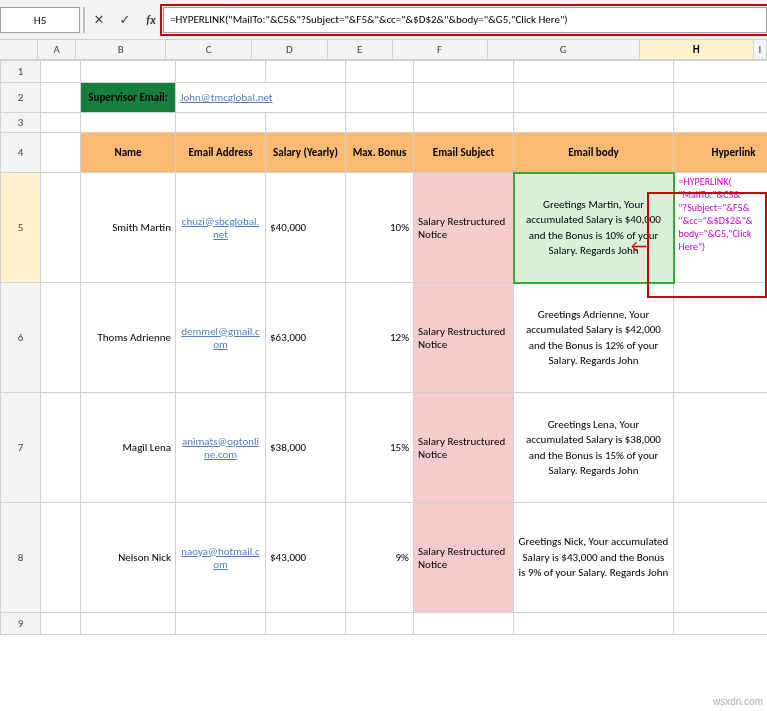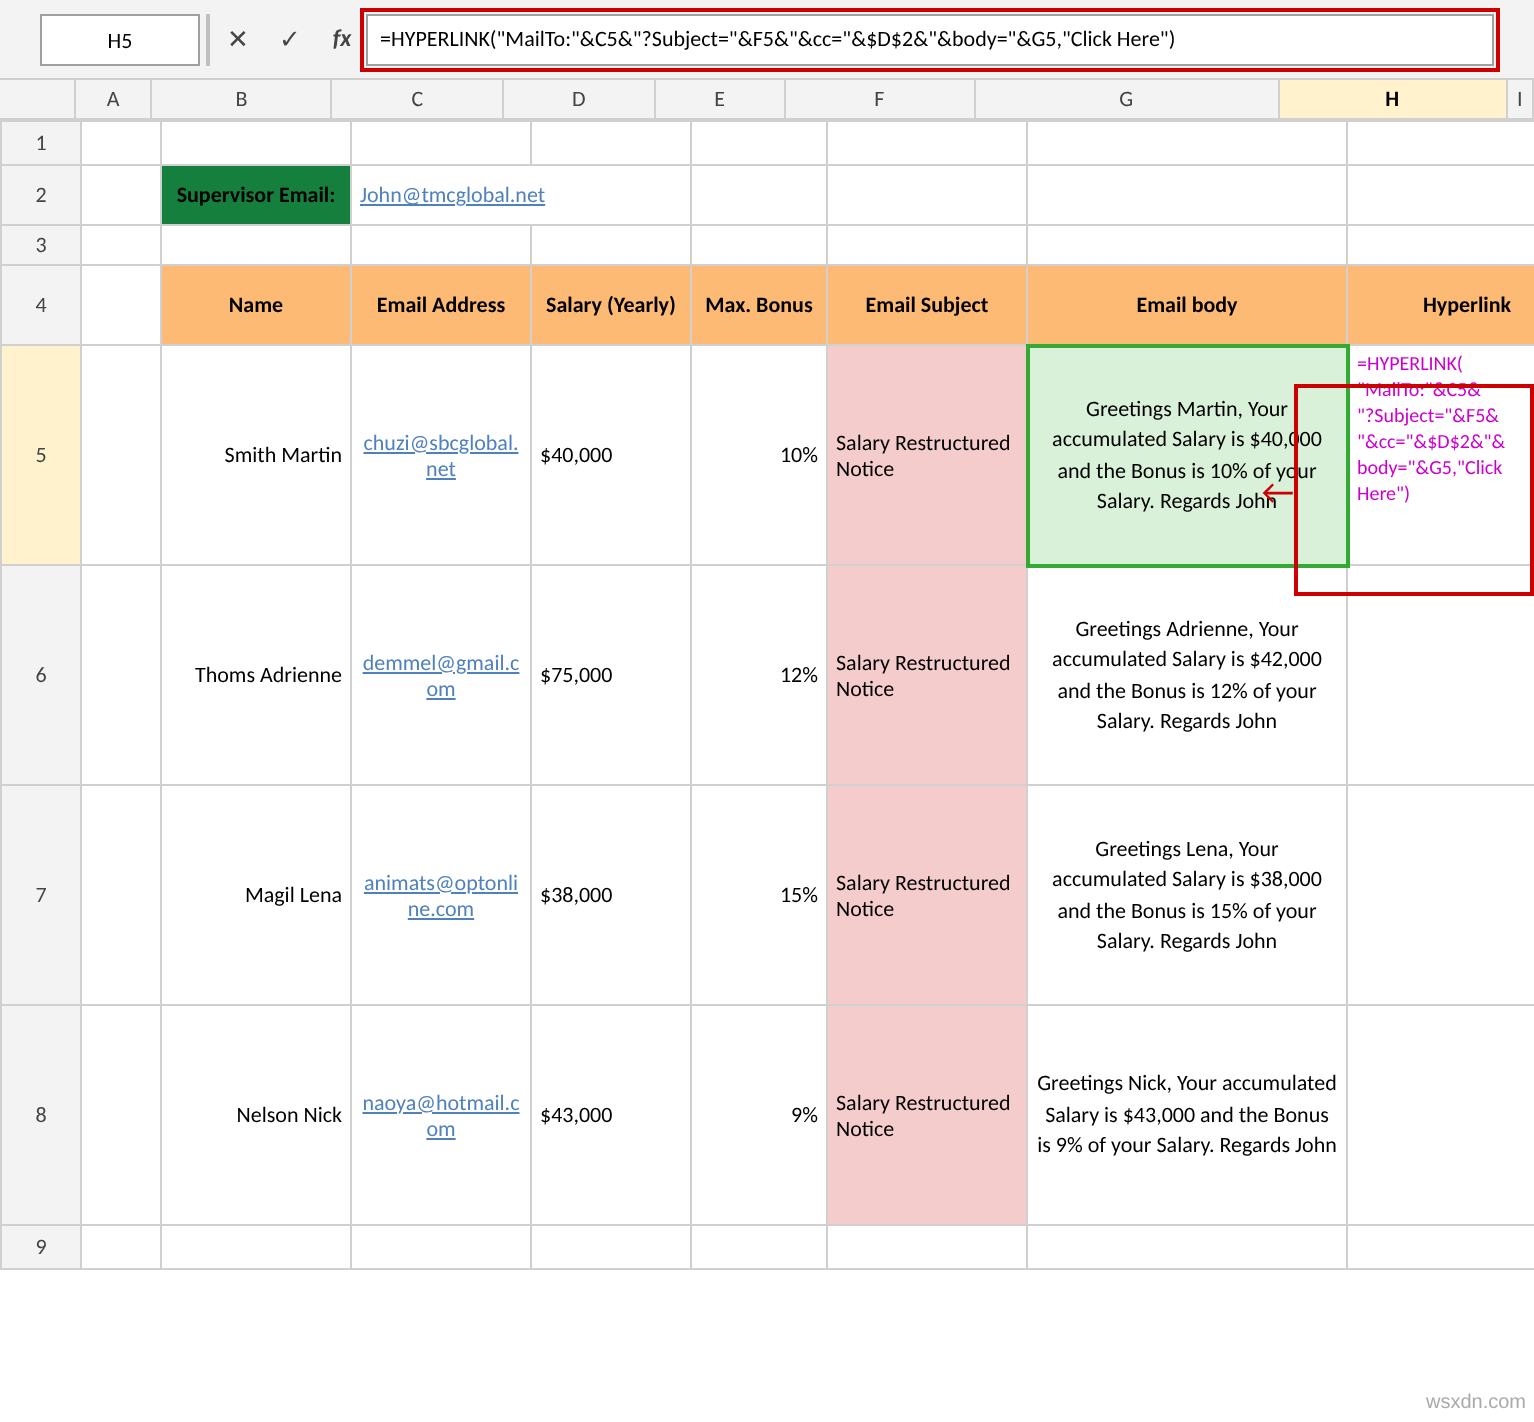--- a/index.html
+++ b/index.html
@@ -12,21 +12,21 @@
       overflow: hidden;
     }
 
     
     .formula-bar {
       display: flex;
       align-items: center;
       height: 40px;
       background: #f3f3f3;
       border-bottom: 1px solid #d0d0d0;
-      padding: 0 20px;
+      padding: 0 0;
       gap: 1px;
     }
     .name-box {
       width: 80px;
       height: 26px;
       border: 1px solid #a0a0a0;
       background: white;
       font-size: 11px;
       text-align: center;
       line-height: 26px;
@@ -353,21 +353,21 @@
           <span>=HYPERLINK(<br>"MailTo:"&amp;C5&amp;<br>"?Subject="&amp;F5&amp;<br>"&amp;cc="&amp;$D$2&amp;"&amp;<br>body="&amp;G5,"Click<br>Here")</span>
         </td>
 
       </tr>
 
       <tr class="row-6">
         <td class="rn">6</td>
         <td></td>
         <td class="name-cell">Thoms Adrienne</td>
         <td class="email-cell">demmel@gmail.com</td>
-        <td class="salary-cell">$75,000</td>
+        <td class="salary-cell">$63,000</td>
         <td class="bonus-cell">12%</td>
         <td class="subject-cell">Salary Restructured Notice</td>
         <td class="body-cell">Greetings Adrienne, Your accumulated Salary is $42,000 and the Bonus is 12% of your Salary. Regards John</td>
         <td></td>
 
       </tr>
 
       <tr class="row-7">
         <td class="rn">7</td>
         <td></td>

